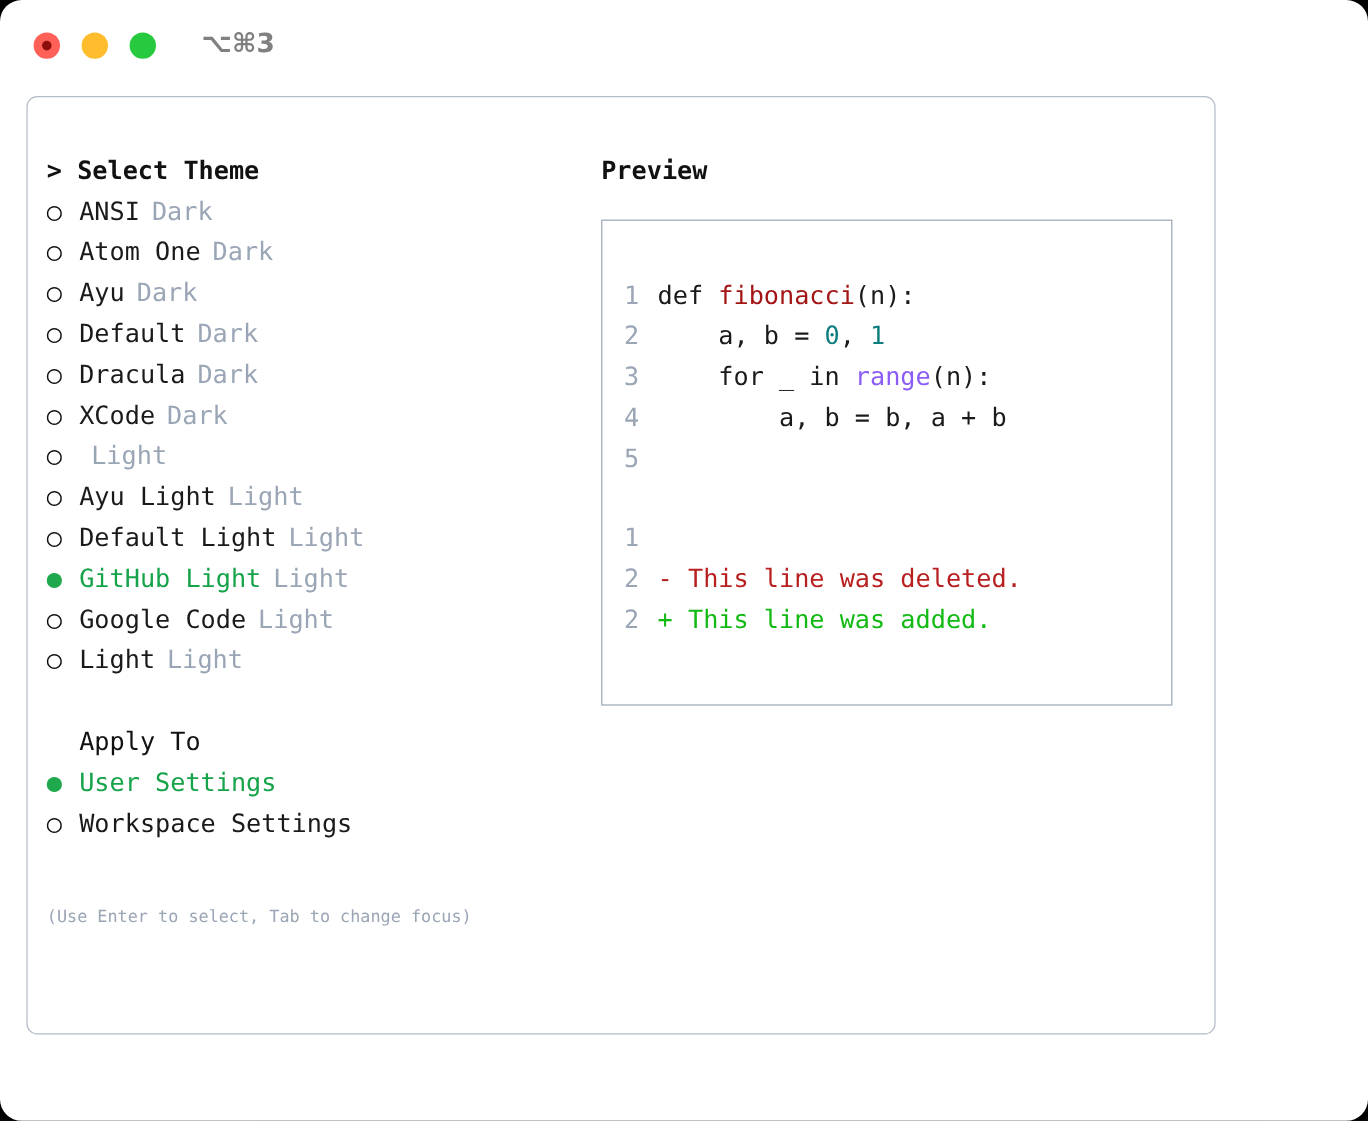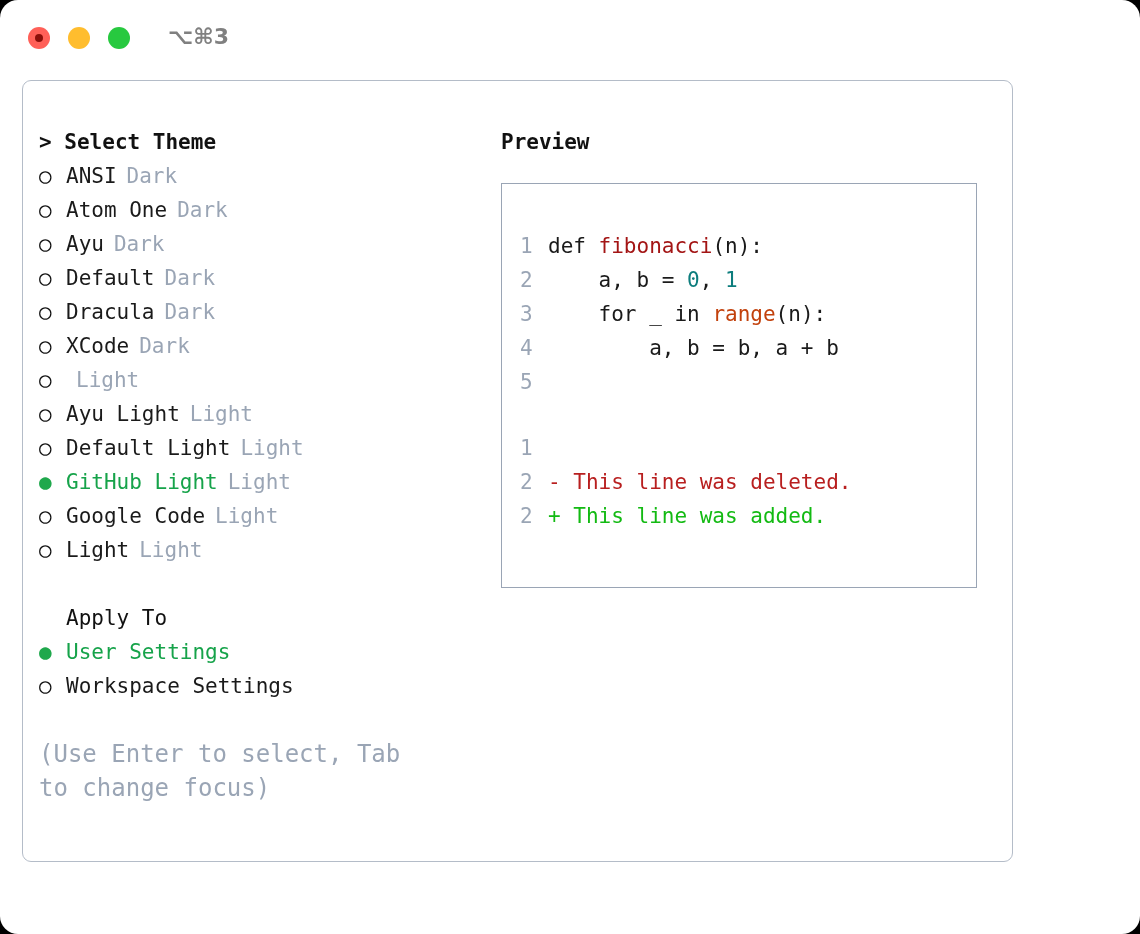--- a/index.html
+++ b/index.html
@@ -118,22 +118,22 @@
 
   .apply-head {
     font-size: 21px;
     line-height: 34px;
     color: #111111;
     padding-left: 27px;
     white-space: pre;
   }
 
   .hint {
-    margin-top: 34px;
-    font-size: 24px;
+    margin-top: 44px;
+    font-size: 14px;
     line-height: 34px;
     color: #9aa5b5;
     width: 400px;
     white-space: normal;
   }
 
   
   .right-pane {
     position: absolute;
     left: 478px;
@@ -169,21 +169,21 @@
   .ln {
     width: 28px;
     flex: 0 0 28px;
     color: #9aa5b5;
     text-align: left;
   }
   .code-text { color: #1a1a1a; }
 
   .tok-fn    { color: #a31515; }
   .tok-num   { color: #0d7d7d; }
-  .tok-call  { color: #c2410c; }
+  .tok-call  { color: #8b5cf6; }
   .tok-plain { color: #1a1a1a; }
 
   .blank-gap { height: 32px; }
 
   .diff-ctx { color: #8a8a8a; }
   .diff-del { color: #b81f1f; }
   .diff-add { color: #13ba13; }
 </style>
 </head>
 <body>

